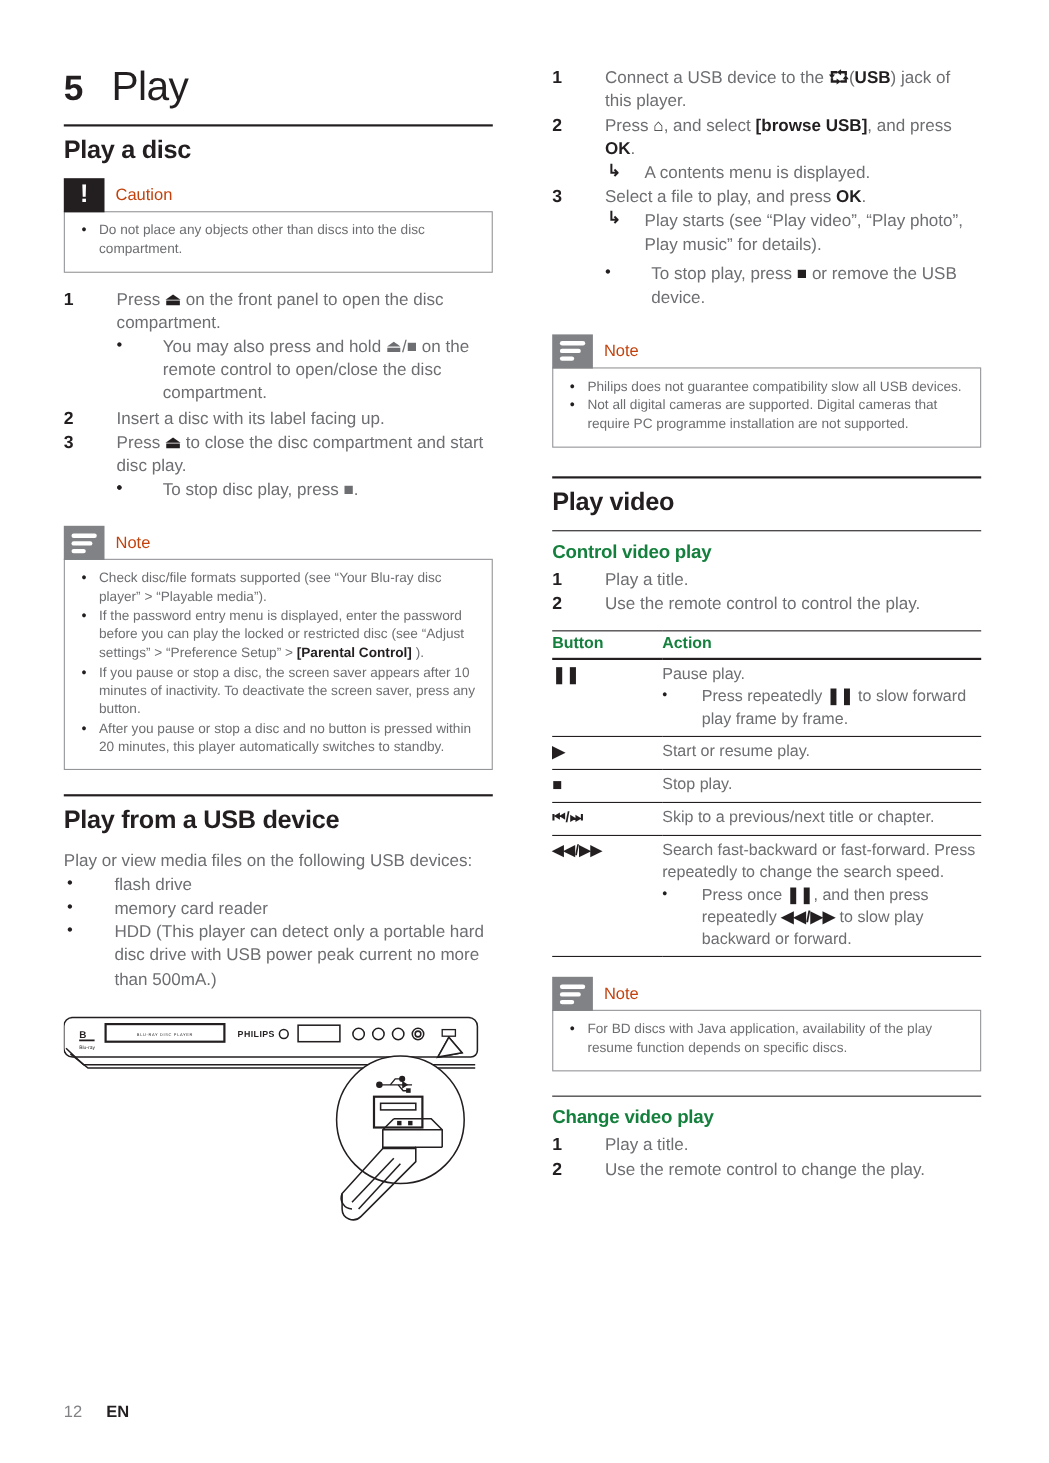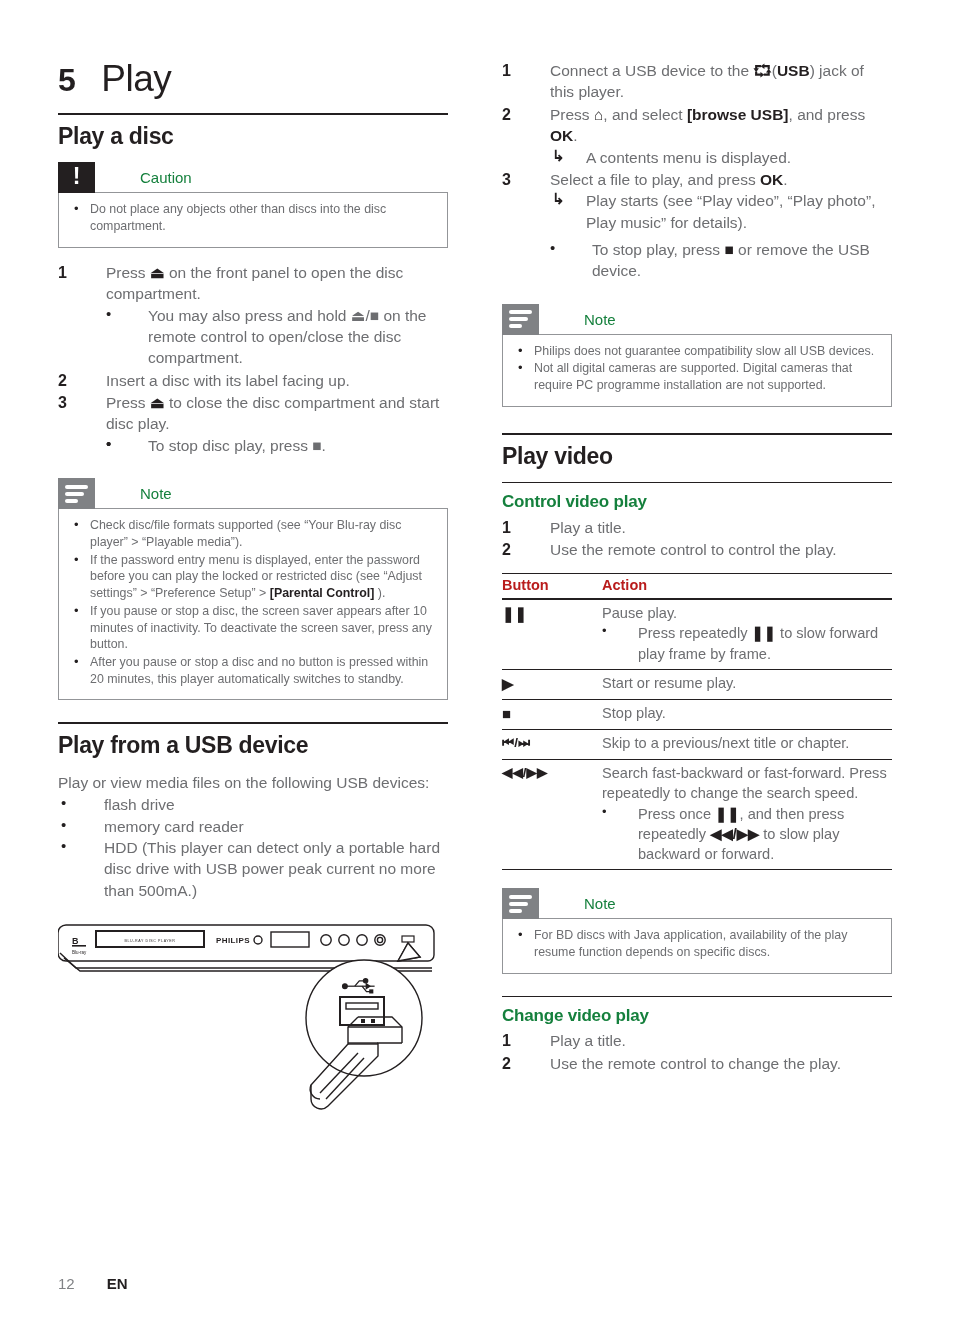--- a/index.html
+++ b/index.html
@@ -59,21 +59,21 @@
   .bang{
     color:#ffffff;font-size:23px;font-weight:700;line-height:1;
     font-family:"Liberation Sans", sans-serif;
     position:relative;top:-1px;
   }
   .noteglyph{display:flex;flex-direction:column;gap:3px;align-items:flex-start;width:23px;}
   .noteglyph i{display:block;height:4px;background:#fff;border-radius:2px;}
   .noteglyph i:nth-child(1){width:23px;}
   .noteglyph i:nth-child(2){width:19px;}
   .noteglyph i:nth-child(3){width:13px;}
-  .tab-label{color:#15803d;font-size:15px;margin-left:35px;}
+  .tab-label{color:#c2410c;font-size:15px;}
   .callout-body{
     border:1px solid #939598;
     margin-top:-1px;
     padding:8px 12px 11px 12px;
   }
   .callout-body ul{margin:0;padding:0;list-style:none;}
   .callout-body li{
     position:relative;padding-left:19px;
     font-size:12.4px;line-height:1.35;color:#6d6e71;
     margin-bottom:1px;
@@ -123,21 +123,21 @@
 
   .para{font-size:15.5px;line-height:1.38;color:#6d6e71;margin:0 0 1px 0;}
 
   .sym{color:#231f20;font-weight:700;letter-spacing:0;}
 
   
   table.btn{
     width:100%;border-collapse:collapse;margin-top:12px;
   }
   table.btn th{
-    text-align:left;color:#b91c1c;font-size:14.5px;font-weight:700;
+    text-align:left;color:#15803d;font-size:14.5px;font-weight:700;
     padding:3px 0 5px 0;
     border-top:1.6px solid #231f20;
     border-bottom:2.4px solid #231f20;
   }
   table.btn td{
     vertical-align:top;
     color:#6d6e71;font-size:14.6px;line-height:1.36;
     padding:4px 0 5px 0;
     border-bottom:1px solid #231f20;
   }
@@ -145,21 +145,21 @@
     color:#231f20;font-weight:700;font-size:15px;white-space:nowrap;
     width:92px;padding-right:8px;
   }
   table.btn td.k.small{font-size:13.5px;}
   table.btn ul.sublist > li{font-size:14.6px;padding-left:36px;}
   table.btn ul.sublist > li > .bl{font-size:13px;}
 
   
   .footer{
     position:absolute;left:58px;bottom:38px;
-    display:flex;gap:32px;align-items:baseline;
+    display:flex;gap:22px;align-items:baseline;
   }
   .footer .pg{color:#808285;font-size:15px;}
   .footer .lang{color:#231f20;font-size:15px;font-weight:700;}
 
   
   .illo{margin-top:12px;}
 </style>
 </head>
 <body>
 

